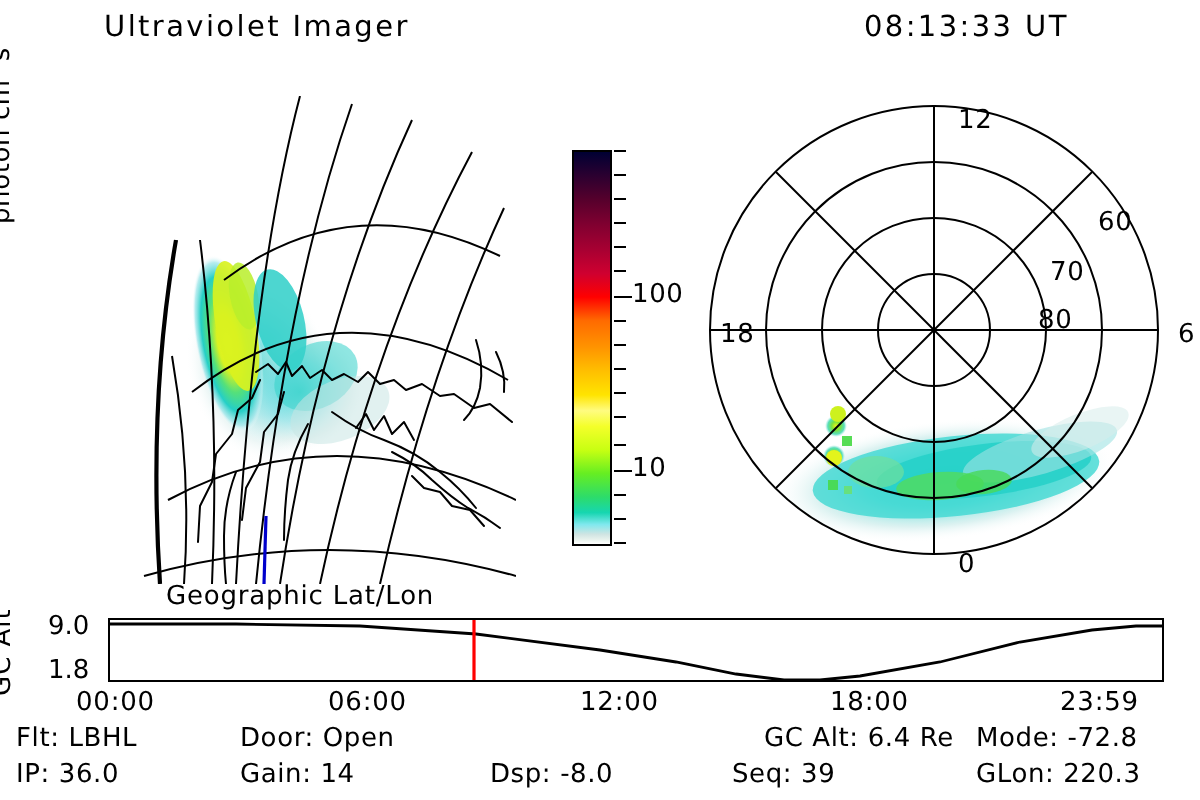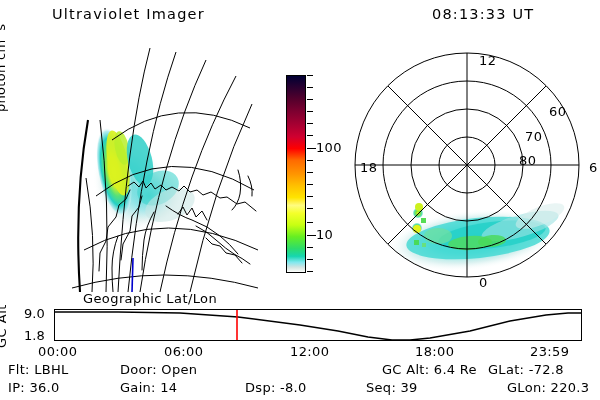--- a/index.html
+++ b/index.html
@@ -243,21 +243,21 @@
       <div class="ax-x" style="left: 164px;">06:00</div>
       <div class="ax-x" style="left: 290px;">12:00</div>
       <div class="ax-x" style="left: 415px;">18:00</div>
       <div class="ax-x" style="left: 530px;">23:59</div>
     </div>
 
   <div id="footer">
       <div class="f-cell f-r0" style="left: 8px;"><span>Flt: </span><span>LBHL</span></div>
       <div class="f-cell f-r0" style="left: 120px;"><span>Door: </span><span>Open</span></div>
       <div class="f-cell f-r0" style="left: 382px;"><span>GC Alt: </span><span>6.4 Re</span></div>
-      <div class="f-cell f-r0" style="left: 488px;"><span>GLat: </span><span>-72.8</span></div>
+      <div class="f-cell f-r0" style="left: 488px;"><span>Mode: </span><span>-72.8</span></div>
       <div class="f-cell f-r1" style="left: 8px;"><span>IP: </span><span>36.0</span></div>
       <div class="f-cell f-r1" style="left: 120px; text-align: right;"><span>Gain: </span><span>14</span></div>
       <div class="f-cell f-r1" style="left: 245px;"><span>Dsp: </span><span>-8.0</span></div>
       <div class="f-cell f-r1" style="left: 366px;"><span>Seq: </span><span>39</span></div>
-      <div class="f-cell f-r1" style="left: 488px; margin-left: 19px;"><span>GLon: </span><span>220.3</span></div>
+      <div class="f-cell f-r1" style="left: 488px;"><span>GLon: </span><span>220.3</span></div>
     </div>
 
 </div>
 
 </body></html>

